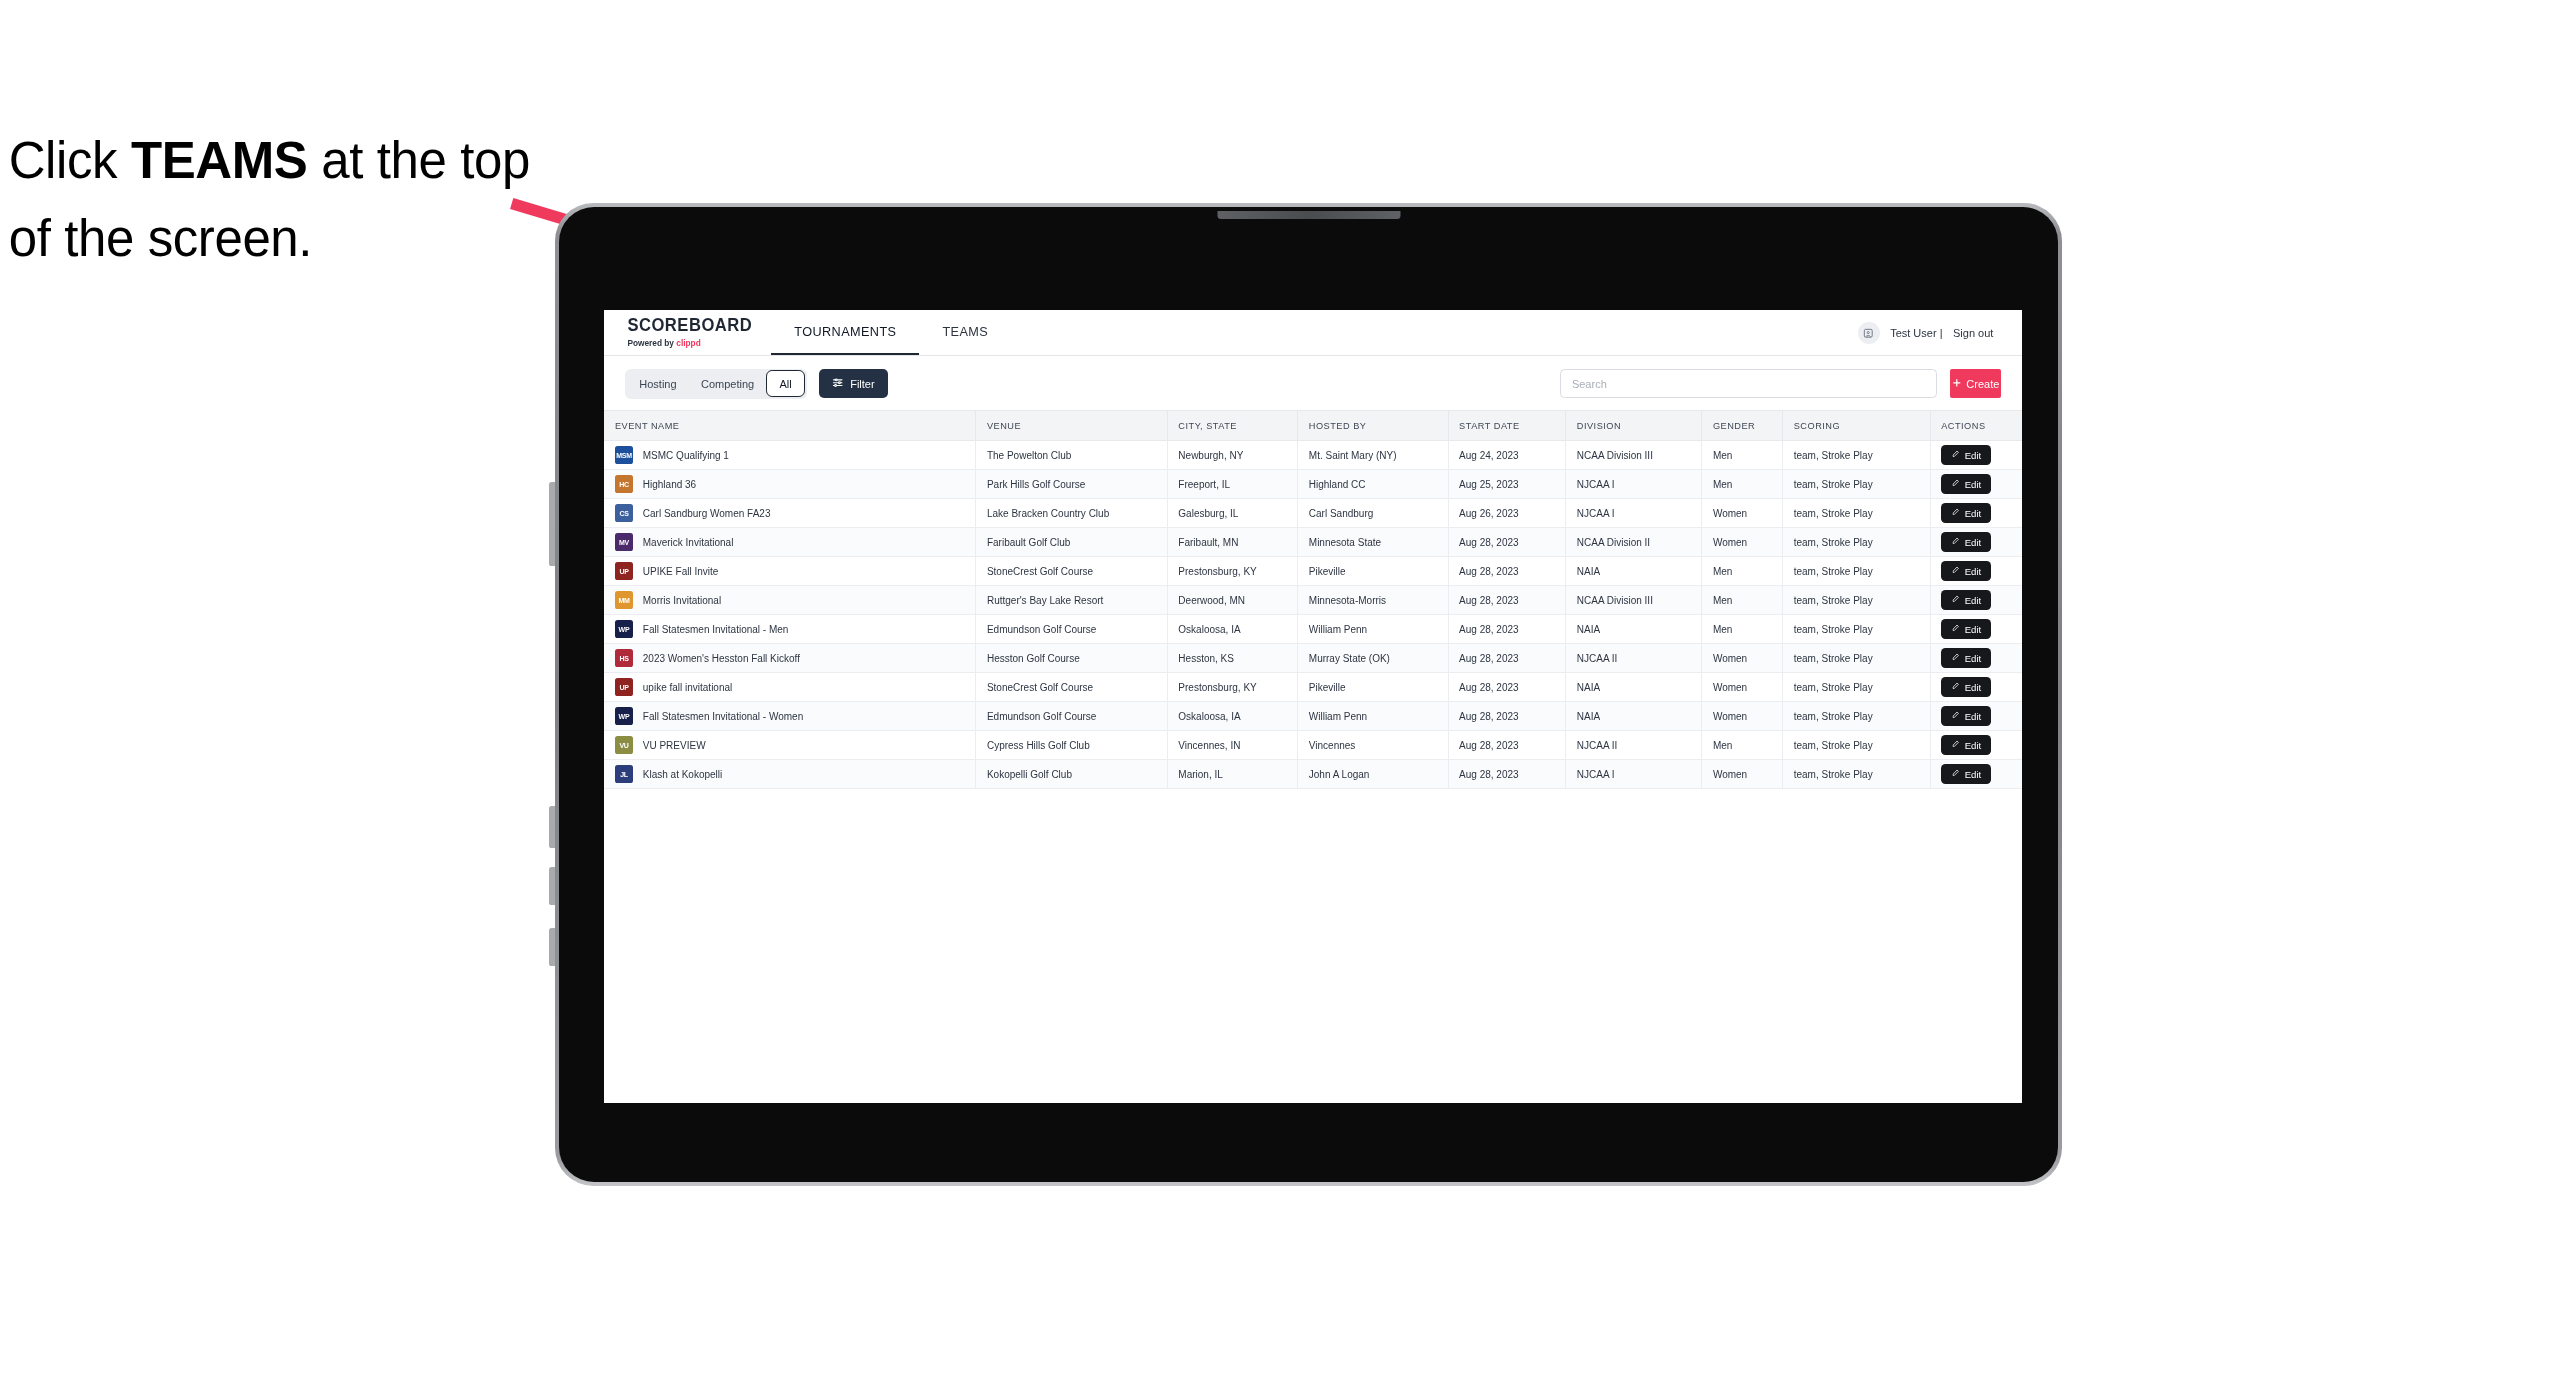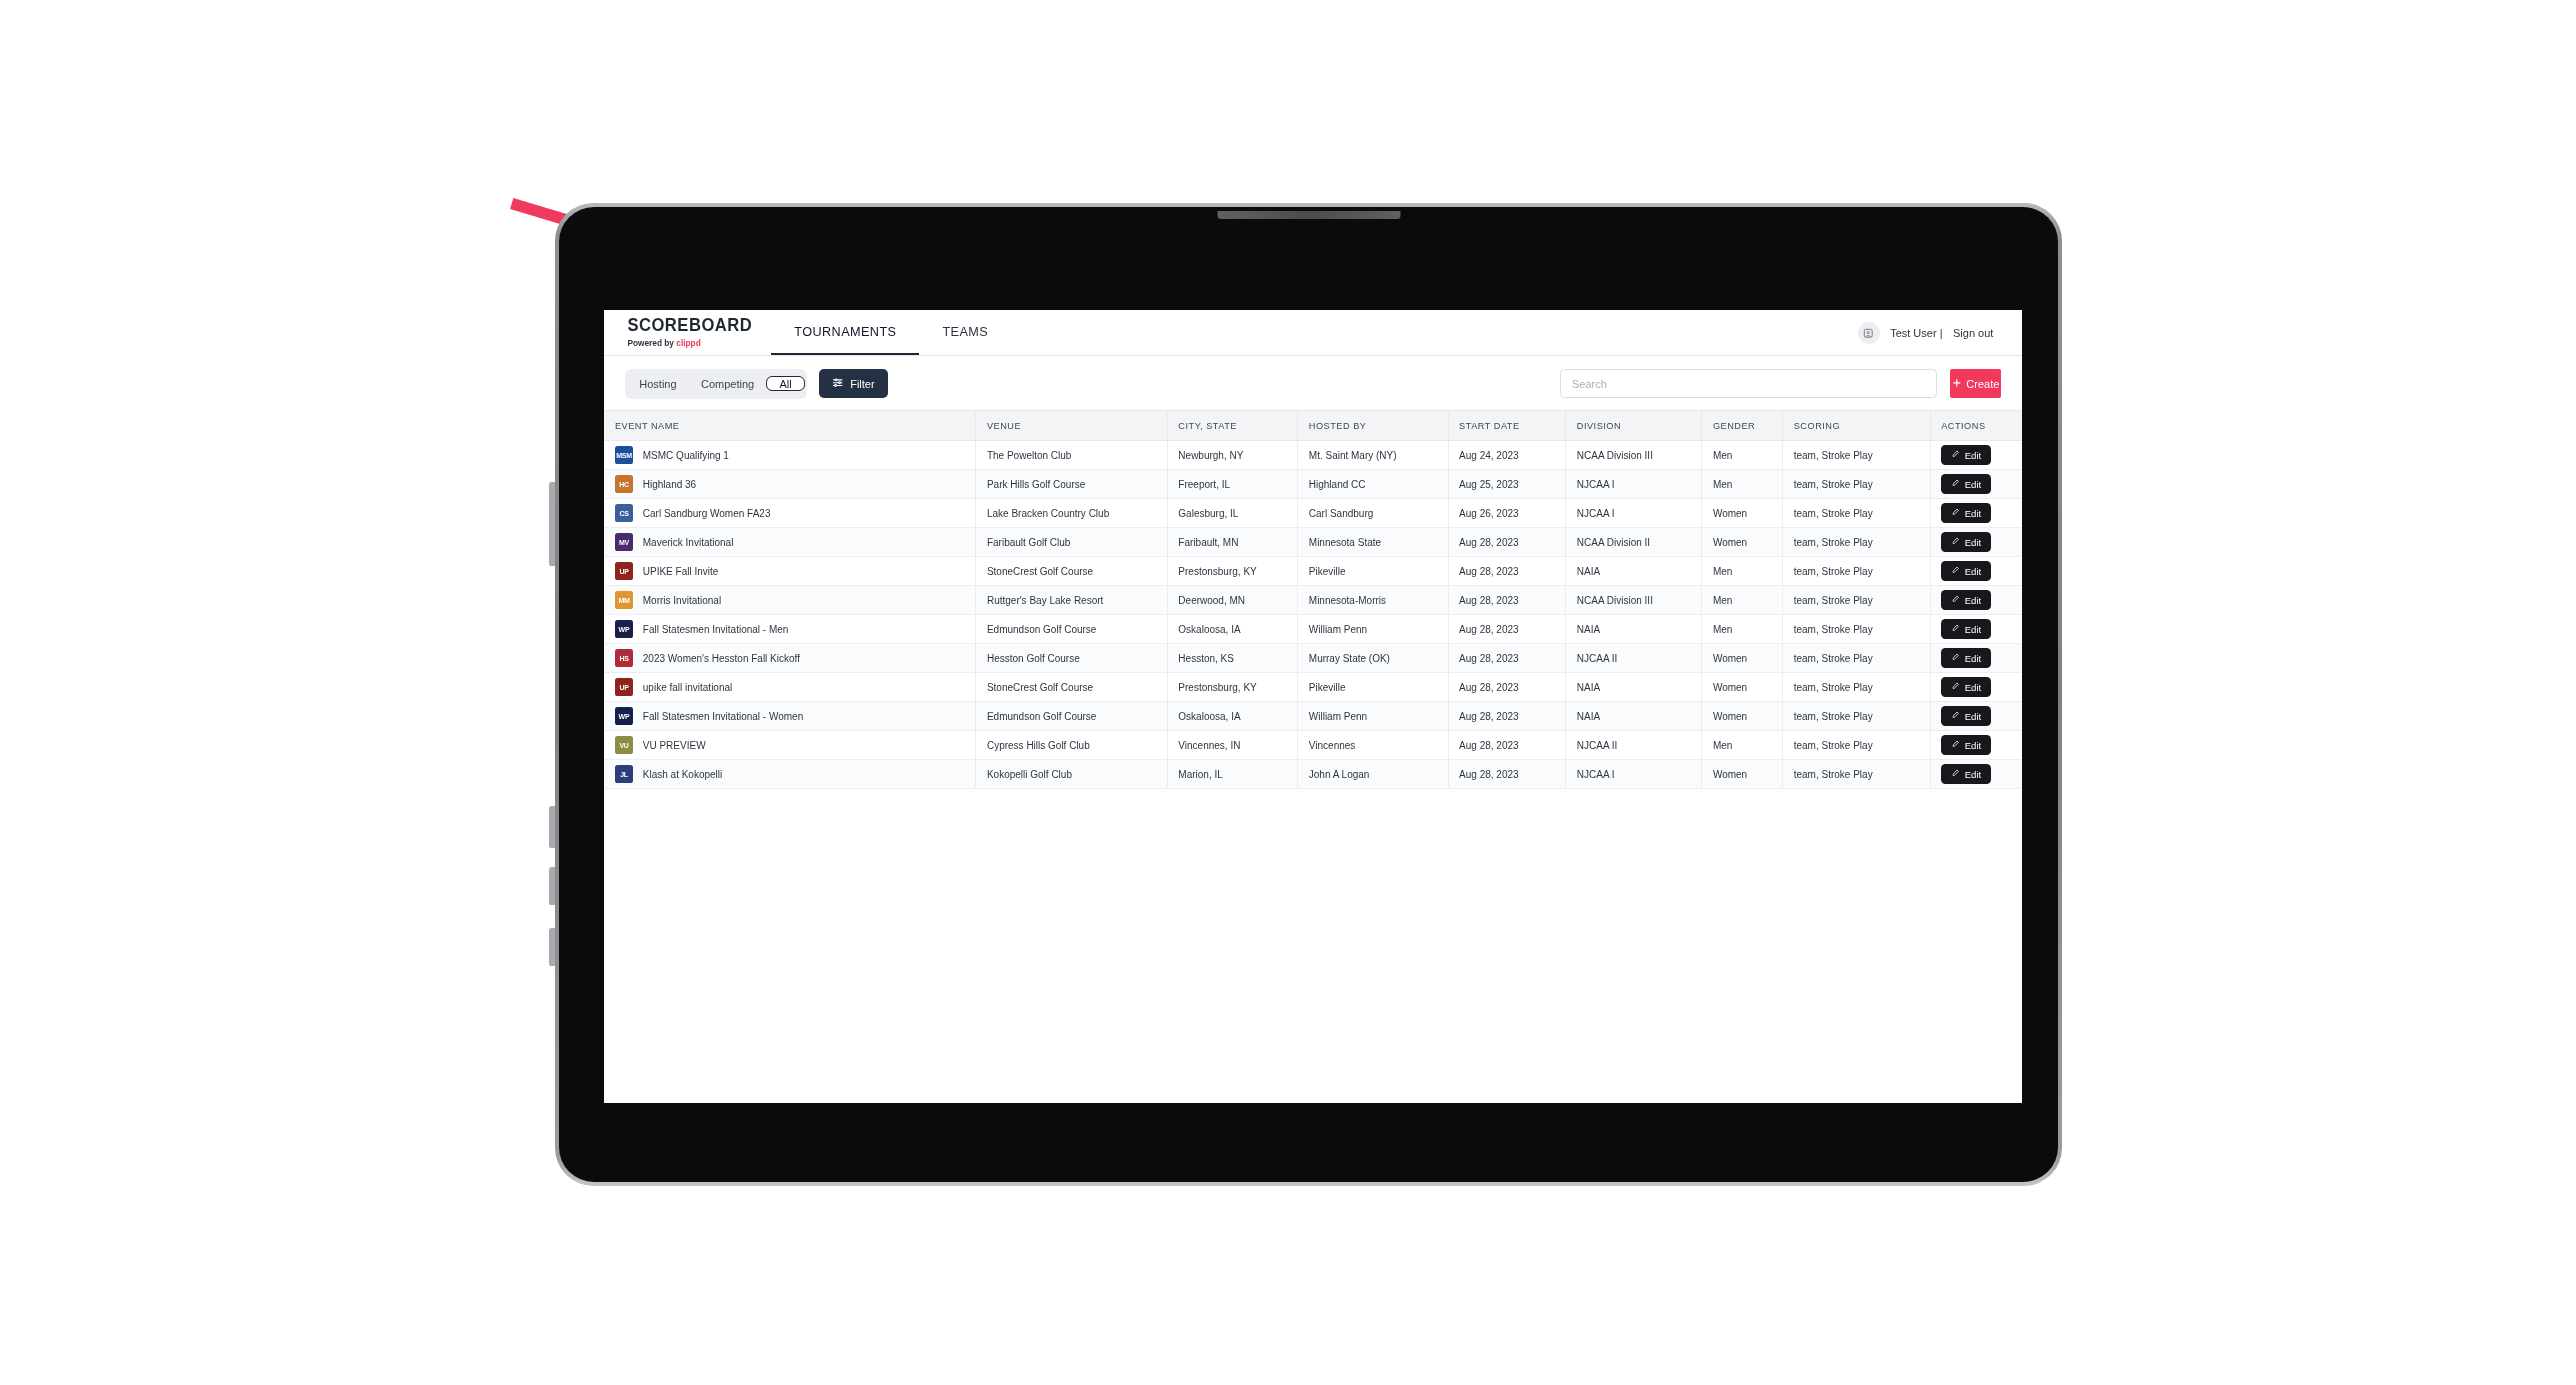--- a/index.html
+++ b/index.html
@@ -136,21 +136,21 @@
   }
   .seg-item {
     padding: 0 12.2px; height: 30px;
     display: flex; align-items: center;
     font-size: 11px; color: #3b4654; cursor: pointer;
   }
   .seg-item.active {
     background: #ffffff;
     border: 1.3px solid #1f2733;
     border-radius: 6.1px;
-    height: 15px;
+    height: 27px;
     color: #101826;
     font-weight: 400;
   }
   .filter-btn {
     display: flex; align-items: center; gap: 7px;
     background: #243044; color: #ffffff;
     border: none; border-radius: 5px;
     height: 29px; padding: 0 13px;
     font-size: 11px; cursor: pointer;
     font-family: "Liberation Sans", sans-serif;
@@ -237,20 +237,23 @@
   .c-div   { width: 9.6%; }
   .c-gen   { width: 5.7%; }
   .c-score { width: 10.4%; }
   .c-act   { width: 6.5%; }
 </style>
 </head>
 <body>
 
 <div class="canvas">
 
+  <div class="instruction">
+    <span>Click </span><b>TEAMS</b><span> at the top of the screen.</span>
+  </div>
 
   <svg class="arrow-svg" viewBox="0 0 2950 1587">
     <line x1="586" y1="233" x2="960" y2="345" stroke="#ef3a5d" stroke-width="13"></line>
     <polygon points="1002,358 928,330 958,314 948,284" fill="#ef3a5d"></polygon>
     <polygon points="1002,358 948,284 952,330 920,336" fill="#ef3a5d"></polygon>
   </svg>
 
   <div class="tablet">
     <div class="side-btn b1"></div>
     <div class="side-btn b2"></div>

